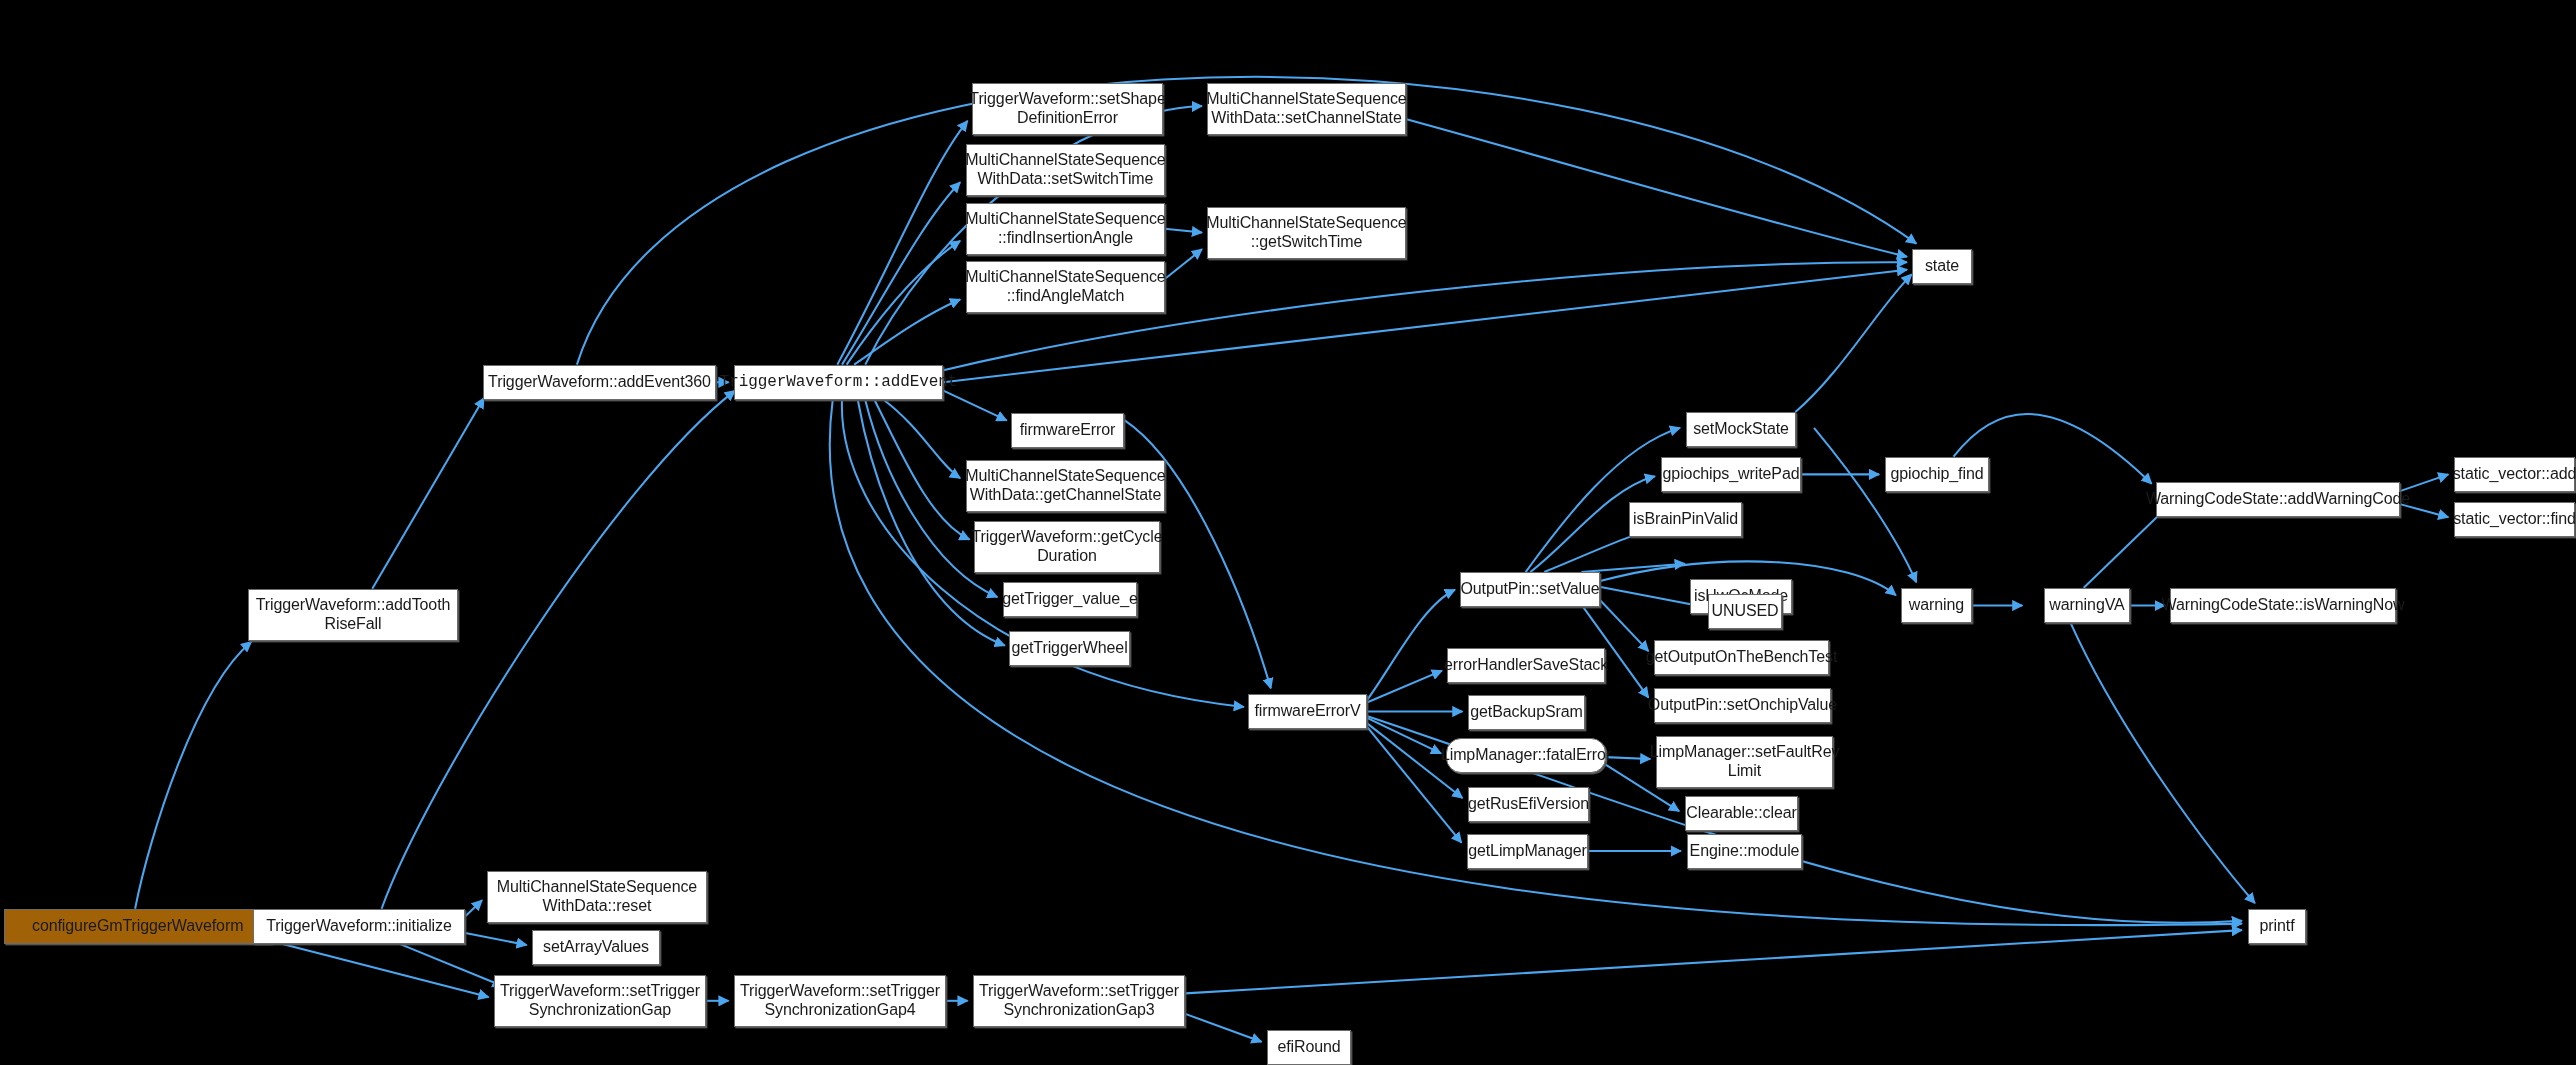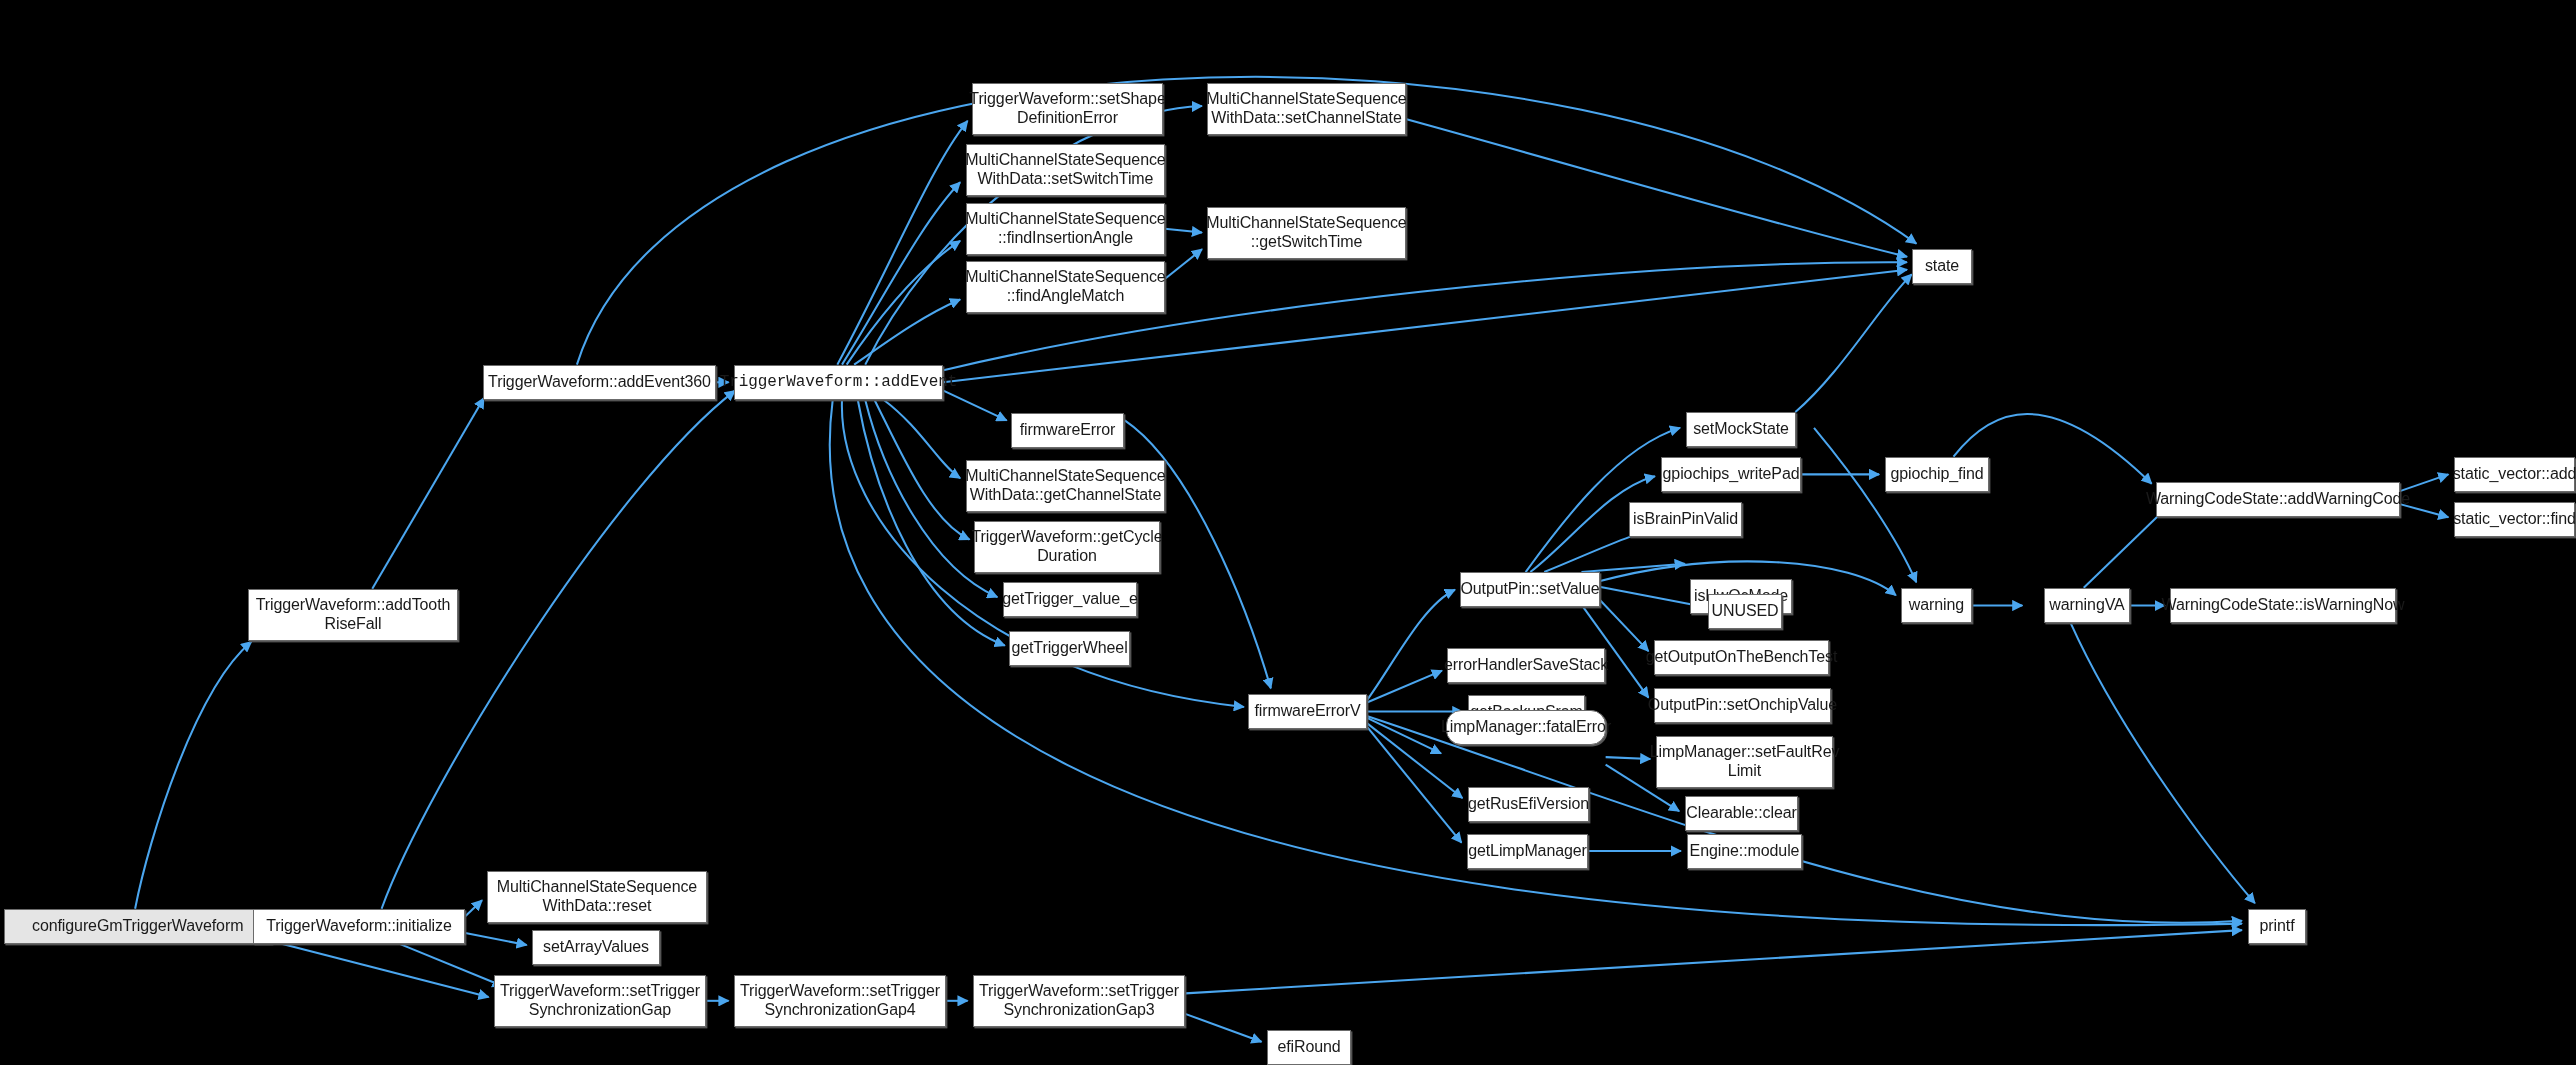--- a/index.html
+++ b/index.html
@@ -36,21 +36,21 @@
     text-align: center;
     font-size: 16px;
     line-height: 1.18;
     letter-spacing: -0.1px;
     white-space: pre-line;
     padding: 0 3.7px;
     box-shadow: 1.4px 1.4px 0 0 #555555;
     z-index: 5;
   }
   .node.root {
-    background: #e5e5e5;
+    background: #a16207;
     border-color: #6b6b6b;
   }
 </style>
 </head>
 <body>
 
 <div id="canvas">
   <svg id="edge-layer" viewBox="0 0 2769 1145" xmlns="http://www.w3.org/2000/svg">
     <defs>
       <marker id="arrow" viewBox="0 0 10 10" refX="9" refY="5" markerWidth="5.5" markerHeight="5.5" orient="auto-start-reverse">
@@ -154,21 +154,21 @@
       <div class="node" style="left: 966px; top: 460px; width: 199px; height: 52px;">MultiChannelStateSequence
 WithData::getChannelState</div>
       <div class="node" style="left: 974px; top: 521px; width: 186px; height: 52px;">TriggerWaveform::getCycle
 Duration</div>
       <div class="node" style="left: 1003px; top: 582px; width: 134px; height: 35px;">getTrigger_value_e</div>
       <div class="node" style="left: 1009px; top: 631px; width: 121px; height: 35px;">getTriggerWheel</div>
       <div class="node" style="left: 1248px; top: 694px; width: 119px; height: 35px;">firmwareErrorV</div>
       <div class="node" style="left: 1460px; top: 572px; width: 140px; height: 35px;">OutputPin::setValue</div>
       <div class="node" style="left: 1447px; top: 648px; width: 158px; height: 35px;">errorHandlerSaveStack</div>
       <div class="node" style="left: 1468px; top: 695px; width: 117px; height: 35px;">getBackupSram</div>
-      <div class="node" style="left: 1446px; top: 710px; width: 160px; height: 35px; border-radius: 15px;">LimpManager::fatalError</div>
+      <div class="node" style="left: 1446px; top: 738px; width: 160px; height: 35px; border-radius: 15px;">LimpManager::fatalError</div>
       <div class="node" style="left: 1468px; top: 787px; width: 121px; height: 35px;">getRusEfiVersion</div>
       <div class="node" style="left: 1467px; top: 834px; width: 121px; height: 35px;">getLimpManager</div>
       <div class="node" style="left: 1686px; top: 412px; width: 110px; height: 35px;">setMockState</div>
       <div class="node" style="left: 1661px; top: 457px; width: 140px; height: 35px;">gpiochips_writePad</div>
       <div class="node" style="left: 1629px; top: 502px; width: 113px; height: 35px;">isBrainPinValid</div>
       <div class="node" style="left: 1690px; top: 548px; width: 102px; height: 35px; margin-top: 31px;">isHwQcMode</div>
       <div class="node" style="left: 1708px; top: 594px; width: 74px; height: 35px;">UNUSED</div>
       <div class="node" style="left: 1654px; top: 640px; width: 175px; height: 35px; text-align: right;">getOutputOnTheBenchTest</div>
       <div class="node" style="left: 1654px; top: 688px; width: 177px; height: 35px;">OutputPin::setOnchipValue</div>
       <div class="node" style="left: 1656px; top: 736px; width: 177px; height: 52px;">LimpManager::setFaultRev

